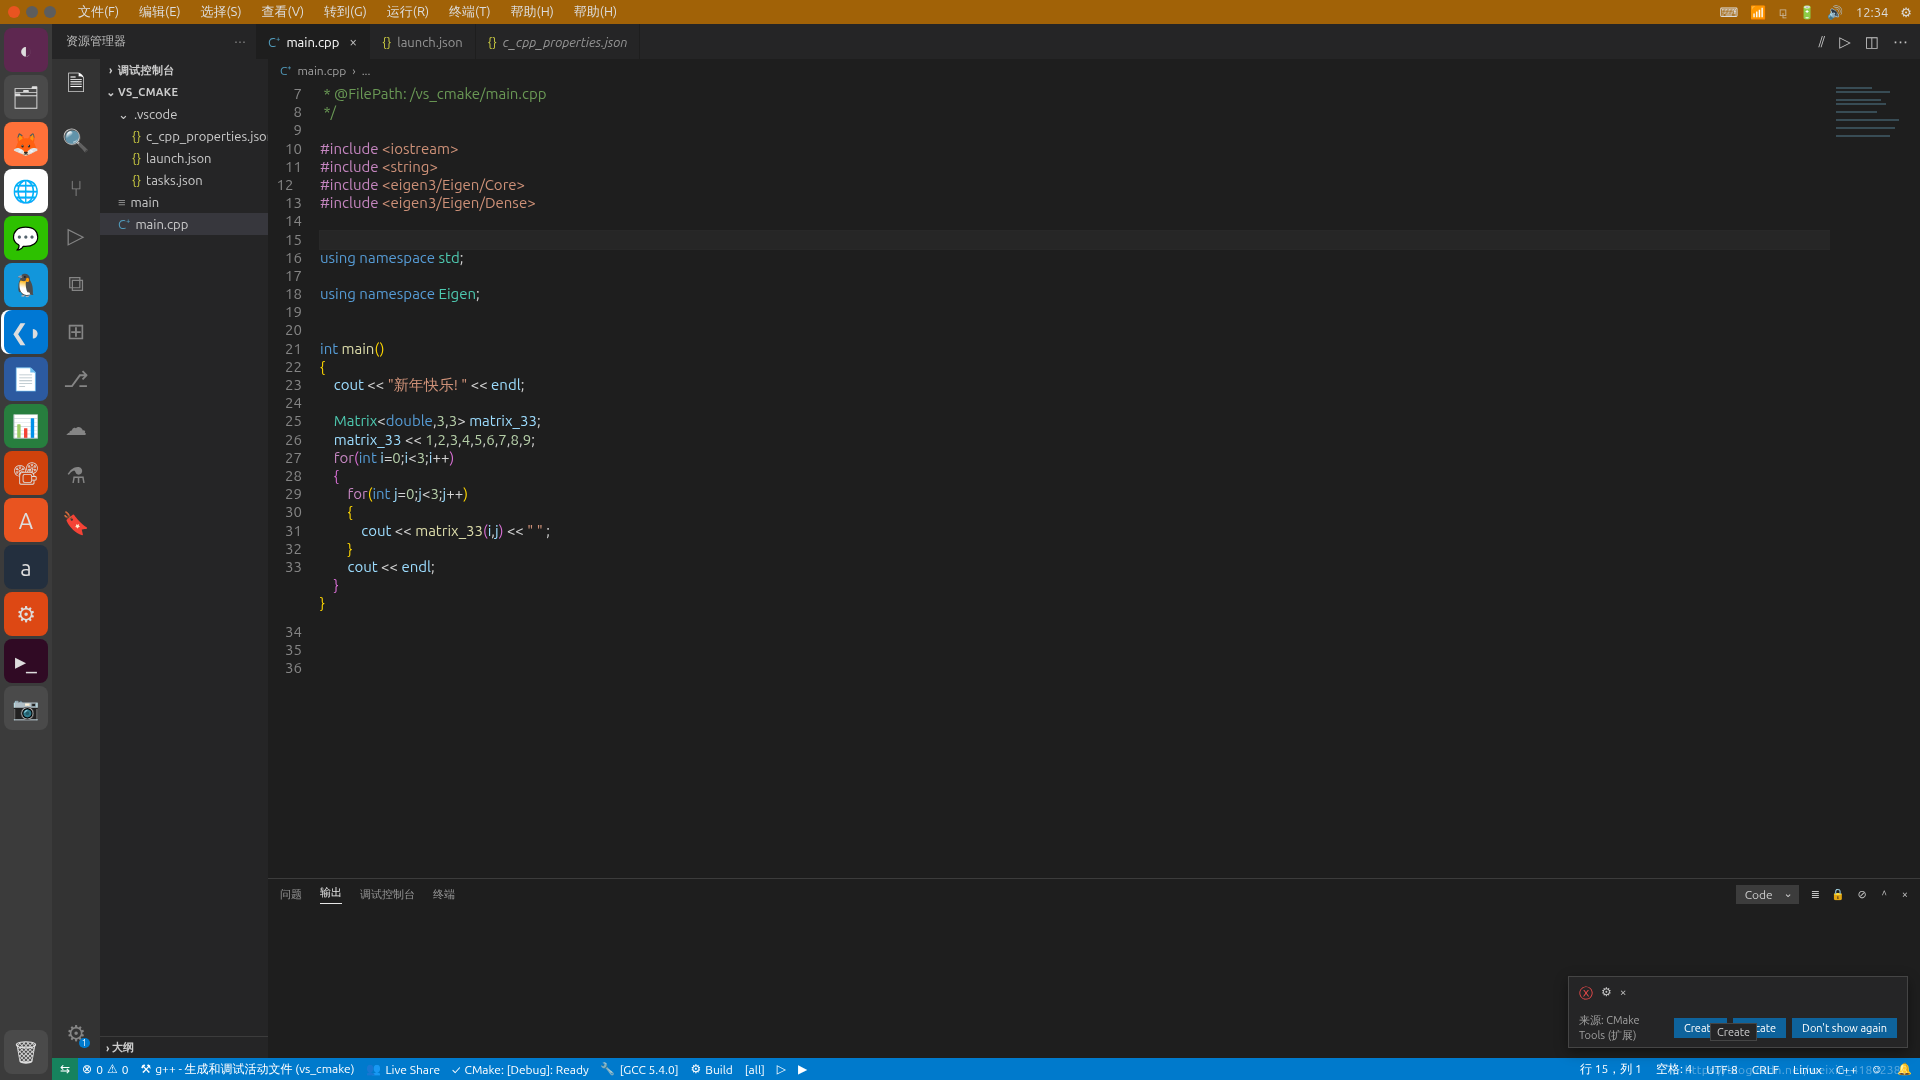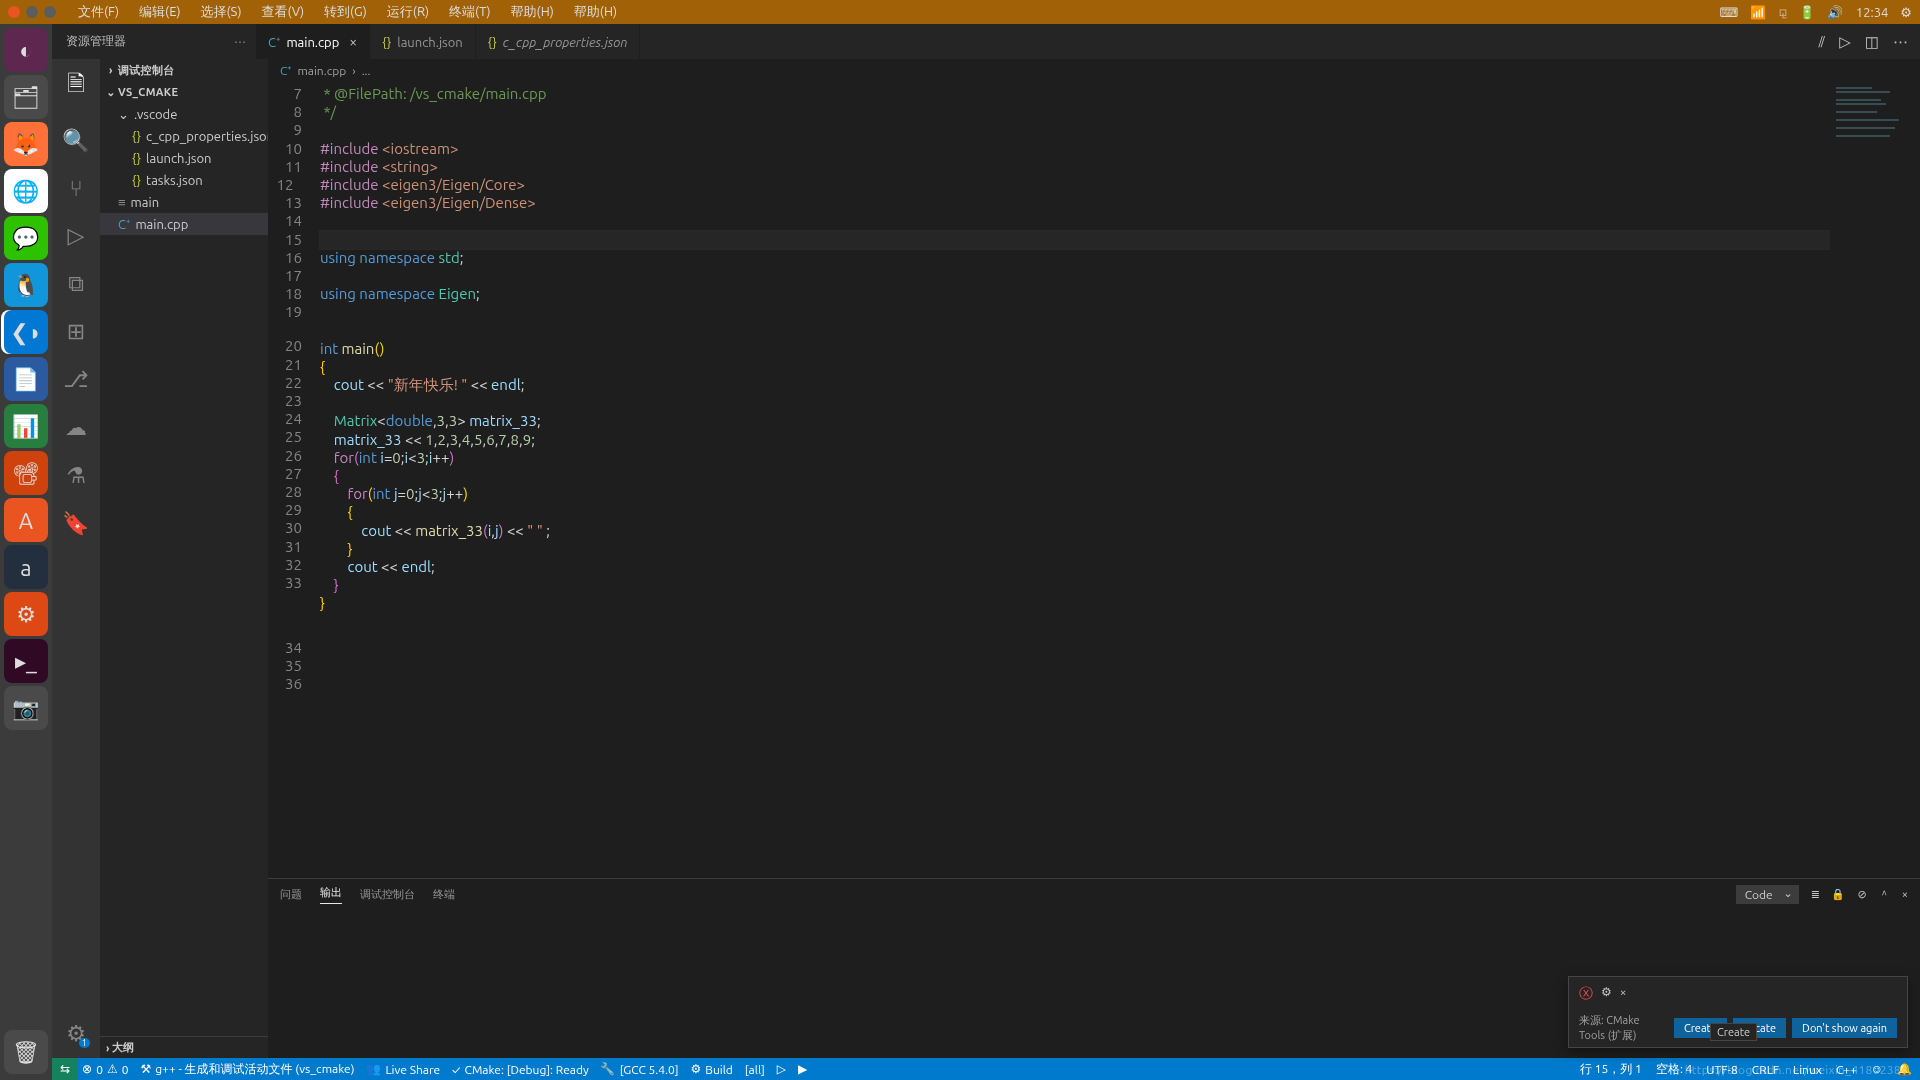--- a/index.html
+++ b/index.html
@@ -257,21 +257,21 @@
             <div style="height: 18.2px;">10</div>
             <div style="height: 18.2px;">11</div>
             <div style="height: 18.2px; text-align: center;">12</div>
             <div style="height: 18.2px;">13</div>
             <div style="height: 18.2px;">14</div>
             <div style="height: 18.2px;">15</div>
             <div style="height: 18.2px;">16</div>
             <div style="height: 18.2px;">17</div>
             <div style="height: 18.2px;">18</div>
             <div style="height: 18.2px;">19</div>
-            <div style="height: 18.2px; margin-top: 16px;">20</div>
+            <div style="height: 18.2px;">20</div>
             <div style="height: 18.2px;">21</div>
             <div style="height: 18.2px;">22</div>
             <div style="height: 18.2px;">23</div>
             <div style="height: 18.2px;">24</div>
             <div style="height: 18.2px;">25</div>
             <div style="height: 18.2px;">26</div>
             <div style="height: 18.2px;">27</div>
             <div style="height: 18.2px;">28</div>
             <div style="height: 18.2px;">29</div>
             <div style="height: 18.2px;">30</div>

